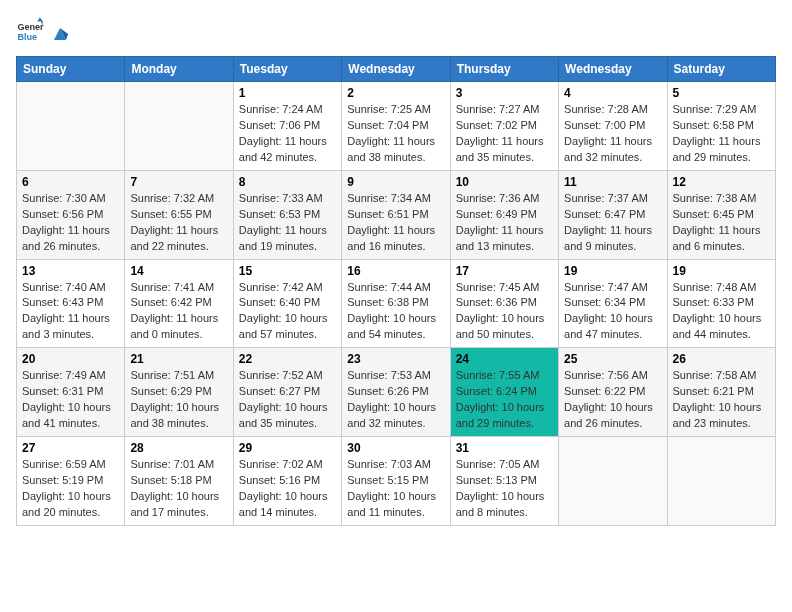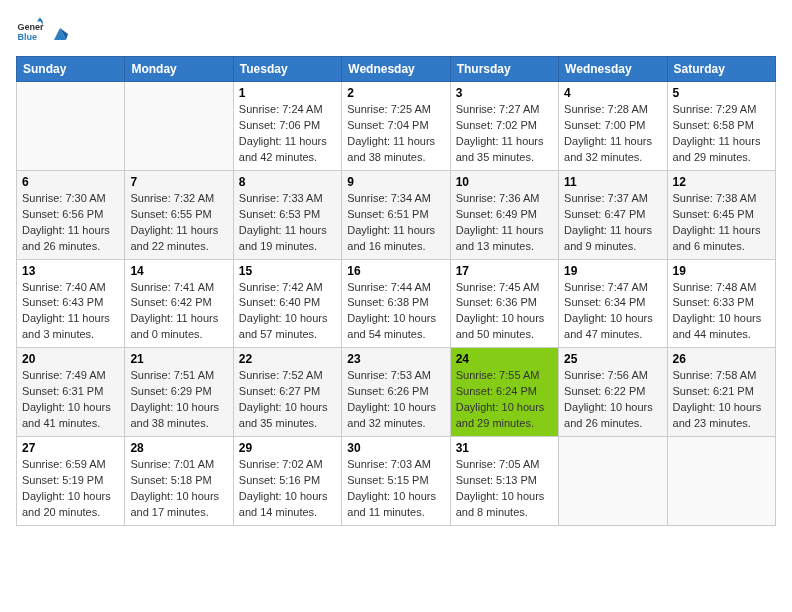--- a/index.html
+++ b/index.html
@@ -258,21 +258,21 @@
           <div class="day-info" style="white-space: pre-line;">Sunrise: 7:52 AM
 Sunset: 6:27 PM
 Daylight: 10 hours and 35 minutes.</div>
         </td>
         <td style="background: rgb(245, 245, 245);">
           <span class="day-num">23</span>
           <div class="day-info" style="white-space: pre-line;">Sunrise: 7:53 AM
 Sunset: 6:26 PM
 Daylight: 10 hours and 32 minutes.</div>
         </td>
-        <td style="background: #84cc16;">
+        <td style="background: #14b8a6;">
           <span class="day-num">24</span>
           <div class="day-info" style="white-space: pre-line;">Sunrise: 7:55 AM
 Sunset: 6:24 PM
 Daylight: 10 hours and 29 minutes.</div>
         </td>
         <td style="background: rgb(245, 245, 245);">
           <span class="day-num">25</span>
           <div class="day-info" style="white-space: pre-line;">Sunrise: 7:56 AM
 Sunset: 6:22 PM
 Daylight: 10 hours and 26 minutes.</div>

